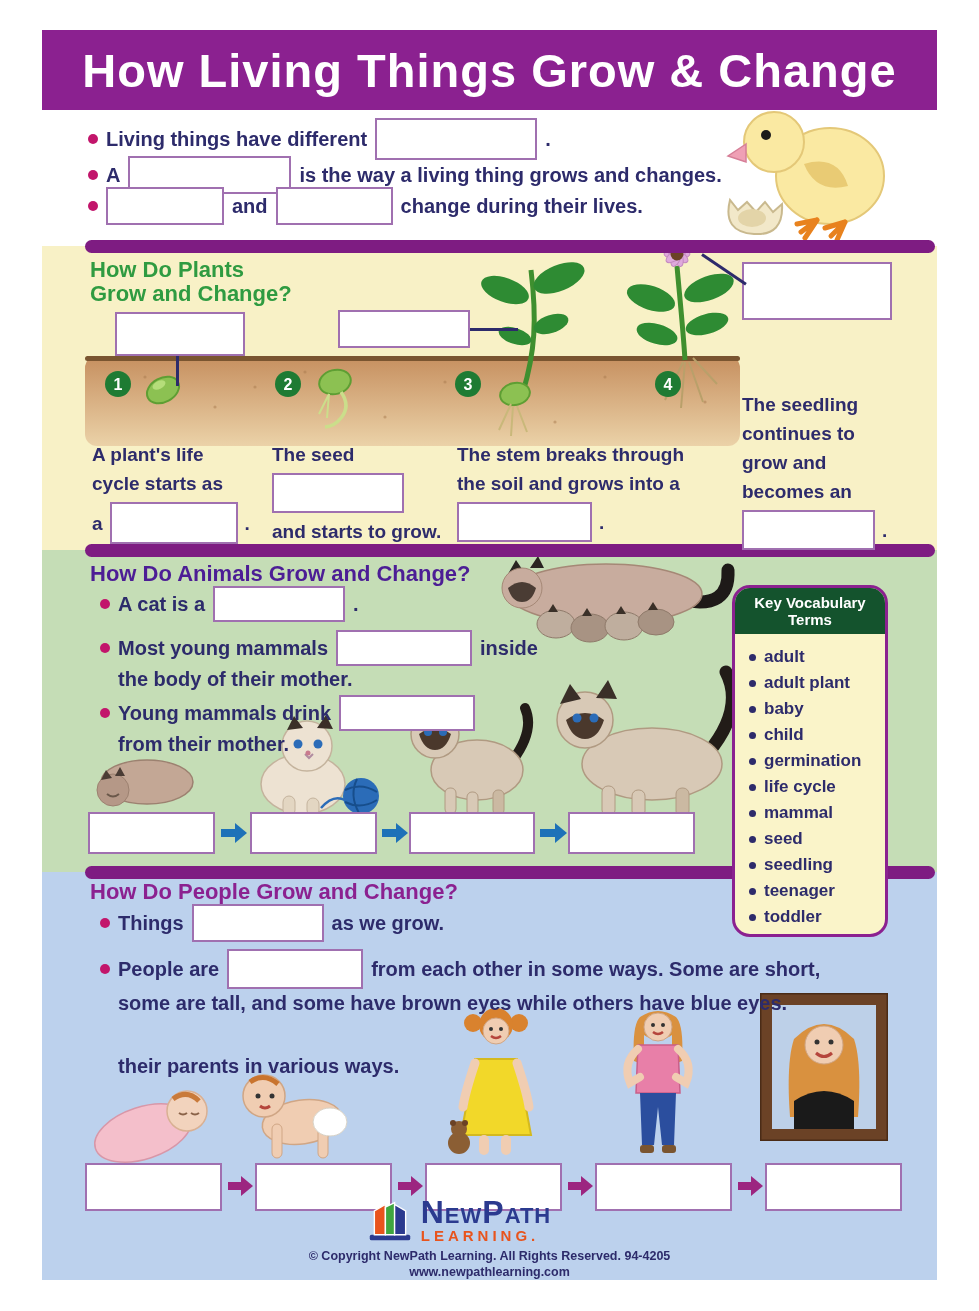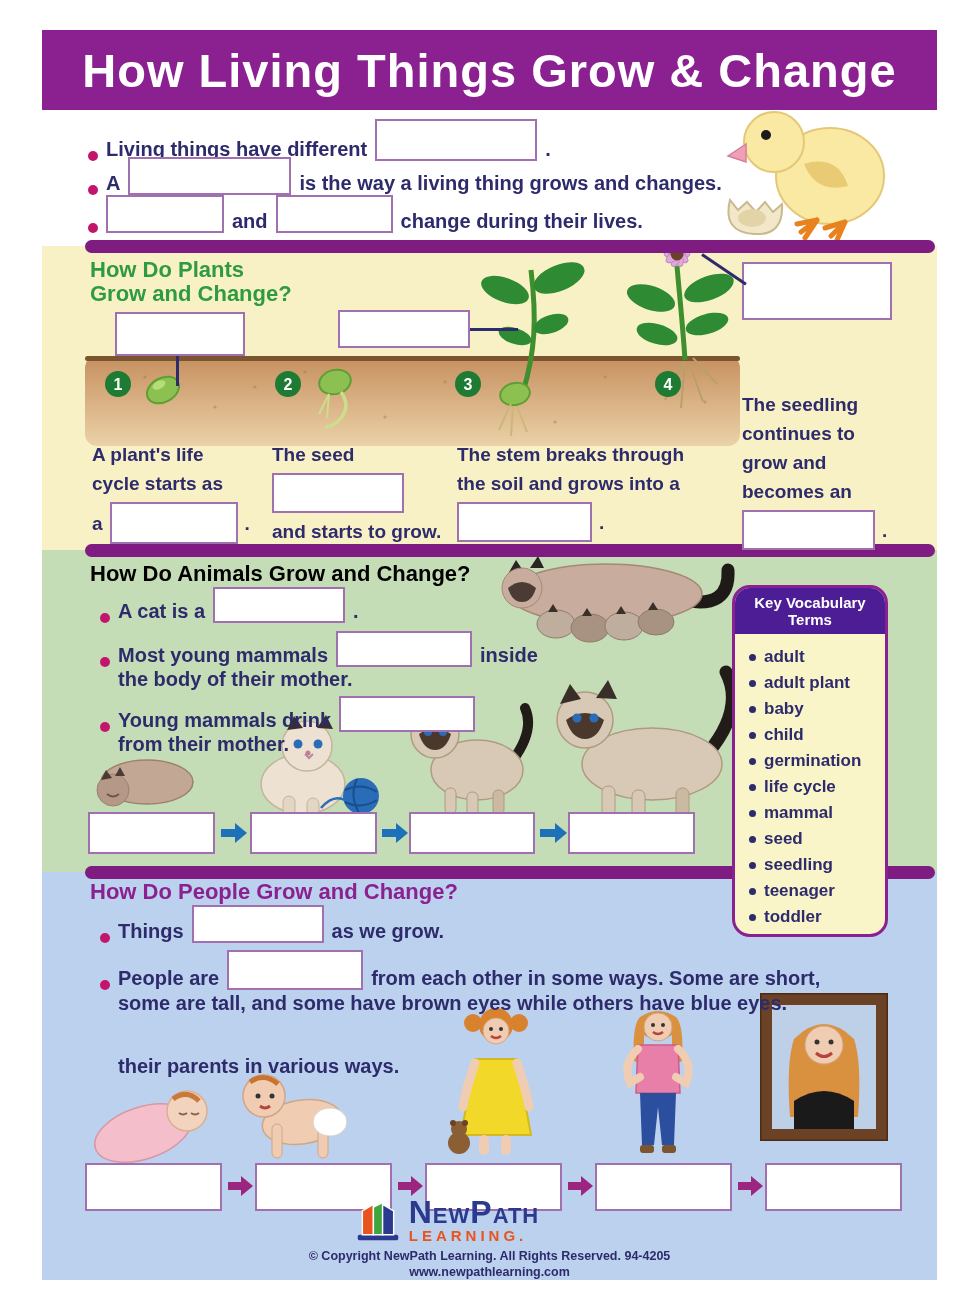--- a/index.html
+++ b/index.html
@@ -7,45 +7,45 @@
           font-family:"Liberation Sans",sans-serif;}
   .sec{position:absolute;left:42px;width:895px;}
   .sec-plants{top:246px;height:304px;background:#F8F1C6;}
   .sec-animals{top:550px;height:322px;background:#C5DDB6;}
   .sec-people{top:872px;height:408px;background:#BCD1ED;}
   .divider{position:absolute;left:85px;width:850px;height:13px;border-radius:7px;background:#7E1C82;z-index:4;}
   .band{position:absolute;left:42px;top:30px;width:895px;height:80px;background:#8B2190;z-index:2;
         display:flex;align-items:center;justify-content:center;}
   .band h1{margin:0;color:#fff;font-size:47px;font-weight:700;letter-spacing:1px;}
   .txt{font-weight:700;color:#2D2B6B;font-size:20px;}
-  .row{position:absolute;display:flex;align-items:flex-end;gap:8px;z-index:5;white-space:nowrap;}
+  .row{position:absolute;display:flex;align-items:center;gap:8px;z-index:5;white-space:nowrap;}
   .dot{width:10px;height:10px;border-radius:50%;background:#C2156B;flex:0 0 auto;}
   .blank{background:#fff;border:2px solid #A070B0;box-sizing:border-box;}
   .blank.abs{position:absolute;z-index:5;}
   .leader{position:absolute;background:#2D2B6B;z-index:5;}
   h2{position:absolute;margin:0;font-size:22px;font-weight:700;z-index:5;line-height:24px;}
   .h-plants{color:#2F9B41;}
-  .h-animals{color:#000000;}
+  .h-animals{color:#4c1d95;}
   .h-people{color:#8B2190;}
   .cap{position:absolute;z-index:5;font-weight:700;color:#2D2B6B;font-size:19px;line-height:29px;}
   .cap .inline-row{display:flex;align-items:center;gap:7px;margin-top:4px;}
   .seqbox{position:absolute;background:#fff;border:2px solid #A070B0;box-sizing:border-box;z-index:5;}
   .arrow{position:absolute;height:8px;z-index:5;}
   .arrow:after{content:"";position:absolute;right:-11px;top:-6px;border-left:12px solid;border-top:10px solid transparent;border-bottom:10px solid transparent;}
   .arrow.blue{background:#1D71B8;} .arrow.blue:after{border-left-color:#1D71B8;}
   .arrow.purple{background:#9C2580;} .arrow.purple:after{border-left-color:#9C2580;}
   .illus{position:absolute;z-index:3;}
   .vocab{position:absolute;left:732px;top:585px;width:156px;height:352px;background:#FAF4C9;
          border:3px solid #8B2190;border-radius:18px;z-index:6;box-sizing:border-box;overflow:hidden;}
-  .vocab-head{background:#4c1d95;color:#fff;text-align:center;font-weight:700;font-size:15px;
+  .vocab-head{background:#14532d;color:#fff;text-align:center;font-weight:700;font-size:15px;
               line-height:17px;padding:6px 4px;border-radius:12px 12px 0 0;}
   .vocab ul{list-style:none;margin:10px 0 0 0;padding:0 8px 0 14px;}
   .vocab li{display:flex;align-items:center;gap:8px;height:26px;font-weight:700;font-size:17px;color:#2D2B6B;}
   .vdot{width:7px;height:7px;border-radius:50%;background:#2D2B6B;flex:0 0 auto;}
-  .footer-logo{position:absolute;left:0;top:1196px;width:894px;text-align:center;z-index:5;}
+  .footer-logo{position:absolute;left:12px;top:1196px;width:894px;text-align:center;z-index:5;}
   .brandwrap{display:inline-flex;align-items:center;gap:8px;}
   .brandtxt{text-align:left;}
   .brand-name{font-variant:small-caps;font-weight:700;font-size:32px;color:#2B3A8F;line-height:30px;letter-spacing:1px;}
   .brand-sub{font-weight:700;font-size:15px;color:#E8541D;letter-spacing:4px;}
   .copyright{position:absolute;left:0;top:1249px;width:979px;text-align:center;font-weight:700;
              font-size:12.5px;color:#2D2B6B;z-index:5;}
   .website{position:absolute;left:0;top:1265px;width:979px;text-align:center;font-weight:700;
            font-size:12.5px;color:#2D2B6B;z-index:5;}
 </style>
 </head>
@@ -69,21 +69,21 @@
     <span>Living things have different</span>
     <span class="blank" style="width:162px;height:42px;"></span>
     <span>.</span>
   </div>
   <div class="row txt" style="left:88px;top:155px;height:40px;">
     <span class="dot"></span>
     <span>A</span>
     <span class="blank" style="width:163px;height:38px;"></span>
     <span>is the way a living thing grows and changes.</span>
   </div>
-  <div class="row txt" style="left:88px;top:193px;height:40px;">
+  <div class="row txt" style="left:88px;top:186px;height:40px;">
     <span class="dot"></span>
     <span class="blank" style="width:118px;height:38px;"></span>
     <span>and</span>
     <span class="blank" style="width:117px;height:38px;"></span>
     <span>change during their lives.</span>
   </div>
 
   <div class="illus" style="left:712px;top:102px;">
     <svg width="195" height="142" viewBox="0 0 195 142">
       <ellipse cx="118" cy="74" rx="54" ry="48" fill="#FAE9A2" stroke="#E4C878" stroke-width="2"></ellipse>

